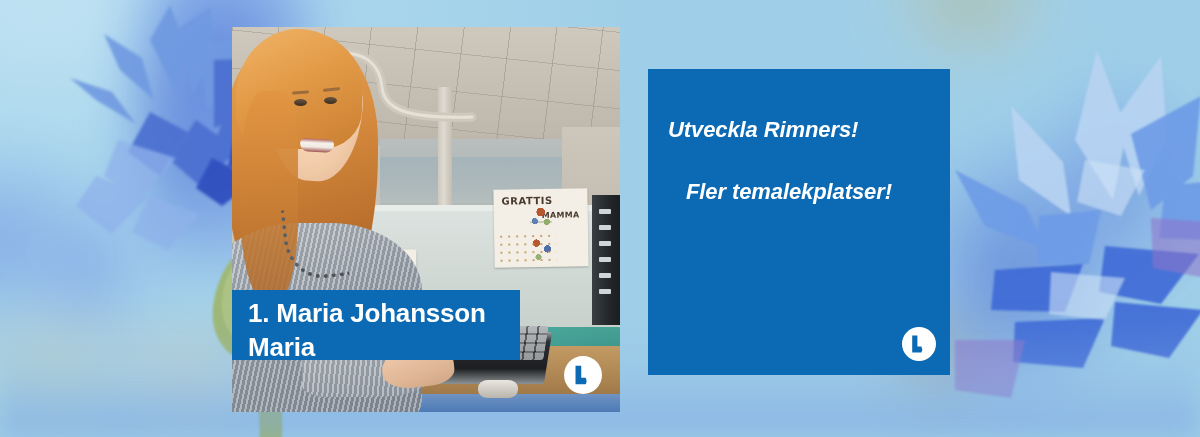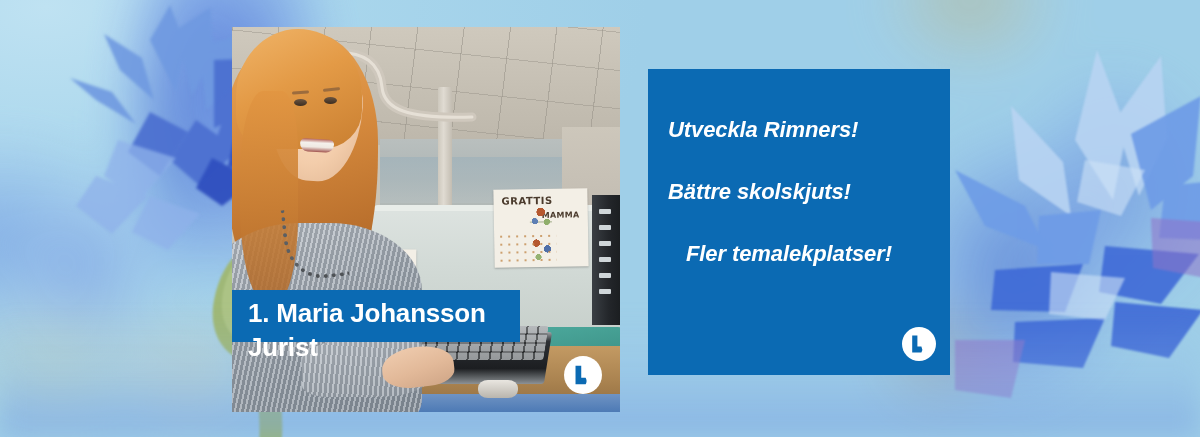--- a/index.html
+++ b/index.html
@@ -278,21 +278,21 @@
   
   .logo-dot{
     position:absolute; border-radius:50%; background:#ffffff;
     display:flex; align-items:center; justify-content:center;
   }
   #photo-logo{ right:18px; bottom:18px; width:38px; height:38px; }
   #photo-logo svg{ width:22px; height:22px; }
 
   
   #name-badge{
-    position:absolute; left:0; top:263px; width:288px; height:52px;
+    position:absolute; left:0; top:263px; width:288px; height:70px;
     background:#0b6ab3; color:#fff;
     padding:6px 12px 0 16px;
   }
   #name-badge .line{
     font-size:26px; font-weight:700; line-height:34px; letter-spacing:-.2px;
     white-space:nowrap;
   }
 
   
   #slogan-panel{
@@ -452,28 +452,27 @@
 
     <div class="logo-dot" id="photo-logo">
       <svg viewBox="0 0 100 100" aria-hidden="true">
         <path d="M16 8 h26 a0 0 0 0 1 0 0 v54 h20 a30 30 0 0 1 0 30 h-46 a0 0 0 0 1 0 0 z" fill="#0b6ab3"></path>
       </svg>
     </div>
   </div>
 
   <div id="name-badge">
     <div class="line">1. Maria Johansson</div>
-    <div class="line">Jurist</div>
+    <div class="line">Maria</div>
   </div>
 </div>
 
 <div id="slogan-panel">
   <div id="slogan-list">
     <div class="slogan">Utveckla Rimners!</div>
-    <div class="slogan">Bättre skolskjuts!</div>
     <div class="slogan">Fler temalekplatser!</div>
   </div>
   <div class="logo-dot" id="panel-logo">
     <svg viewBox="0 0 100 100" aria-hidden="true">
       <path d="M16 8 h26 a0 0 0 0 1 0 0 v54 h20 a30 30 0 0 1 0 30 h-46 a0 0 0 0 1 0 0 z" fill="#0b6ab3"></path>
     </svg>
   </div>
 </div>
 
 </body></html>

